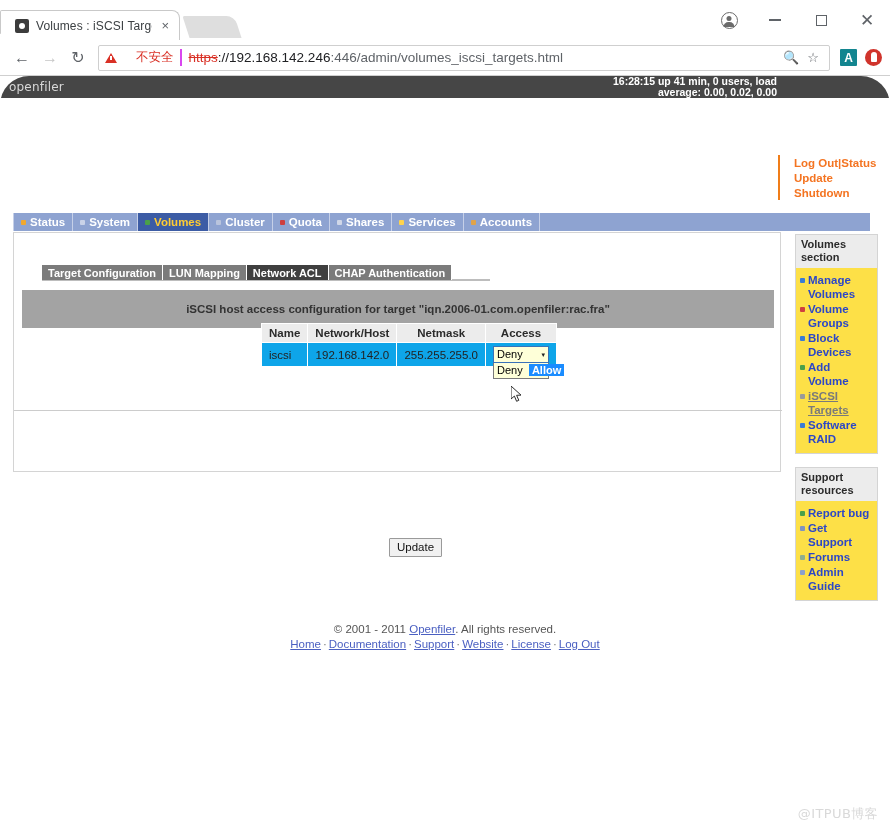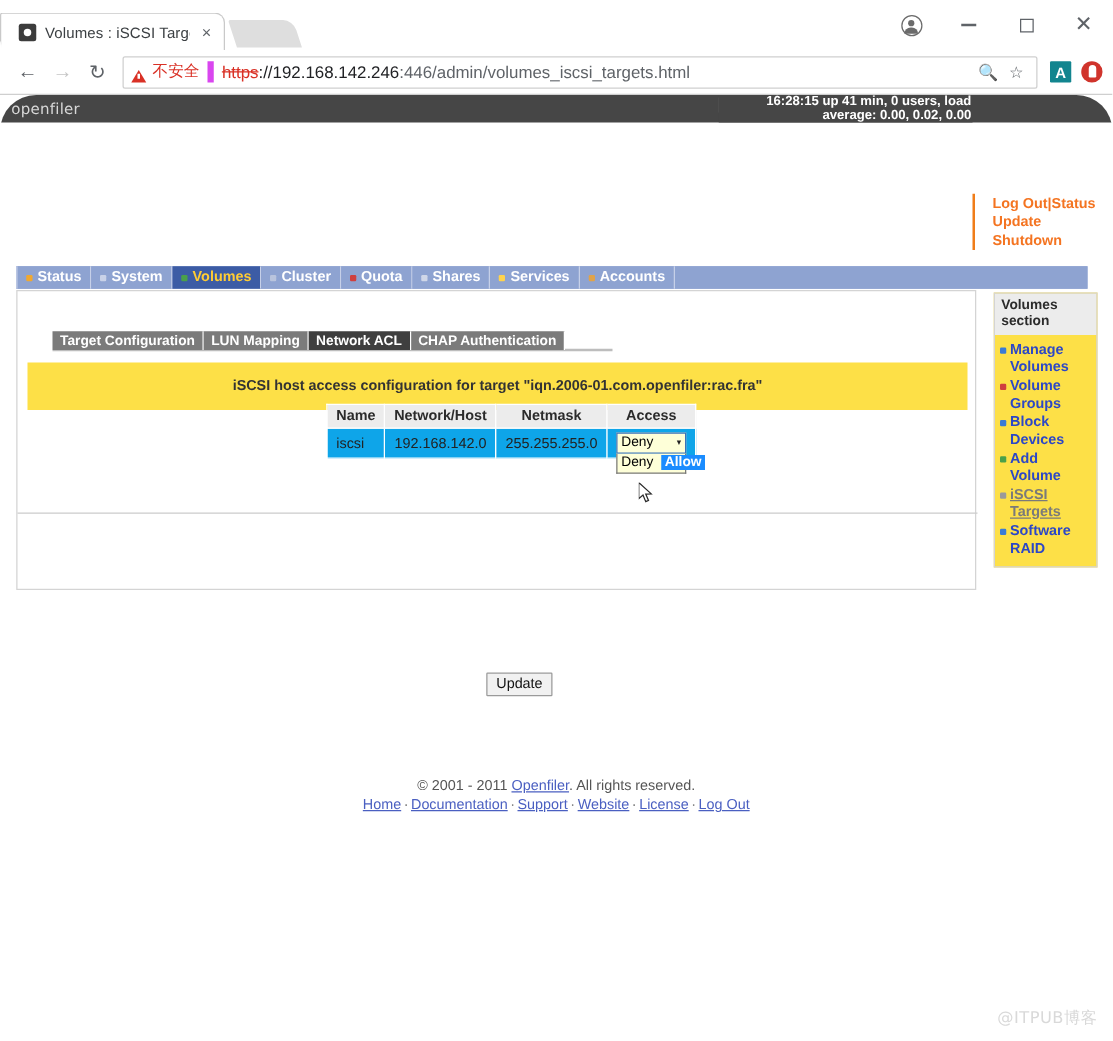--- a/index.html
+++ b/index.html
@@ -161,27 +161,27 @@
     border: 1px solid #cfcfcf;
     border-radius: 2px;
     display: flex;
     align-items: center;
     padding: 0 6px;
     background: #fff;
     overflow: hidden;
   }
   .insecure {
     display: flex;
-    align-items: flex-end;
-    gap: 5px;
+    align-items: center;
+    gap: 19px;
     color: #d93025;
     font-size: 12.5px;
     white-space: nowrap;
     padding-right: 6px;
-    border-right: 5px solid #d946ef;
+    border-right: 2px solid #d946ef;
     margin-right: 7px;
   }
   .warn-tri {
     width: 0; height: 0;
     border-left: 6px solid transparent;
     border-right: 6px solid transparent;
     border-bottom: 10px solid #d93025;
     position: relative;
   }
   .warn-tri:after {
@@ -361,21 +361,21 @@
     width: 38px;
     background: #ffffff;
     border-bottom: 1px solid #bdbdbd;
   }
 
   .banner {
     position: absolute;
     left: 8px; top: 57px;
     width: 752px;
     height: 38px;
-    background: #fde047;
+    background: #a3a3a3;
     display: flex;
     align-items: center;
     justify-content: center;
     font-size: 11.5px;
     font-weight: bold;
     color: #333333;
     font-family: "Liberation Sans", sans-serif;
   }
 
   .acl-table {
@@ -734,20 +734,41 @@
           <span class="side-bullet" style="background:#9a9a9a"></span>
           <a class="side-link current" href="#">iSCSI Targets</a>
         </div>
         <div class="side-item">
           <span class="side-bullet" style="background:#3a7bd5"></span>
           <a class="side-link" href="#">Software RAID</a>
         </div>
       </div>
     </div>
 
+    <div class="side-box">
+      <div class="side-head">Support resources</div>
+      <div class="side-list">
+        <div class="side-item">
+          <span class="side-bullet" style="background:#4aa04a"></span>
+          <a class="side-link" href="#">Report bug</a>
+        </div>
+        <div class="side-item">
+          <span class="side-bullet" style="background:#7f93c0"></span>
+          <a class="side-link" href="#">Get Support</a>
+        </div>
+        <div class="side-item">
+          <span class="side-bullet" style="background:#8fae8f"></span>
+          <a class="side-link" href="#">Forums</a>
+        </div>
+        <div class="side-item">
+          <span class="side-bullet" style="background:#8aa0cc"></span>
+          <a class="side-link" href="#">Admin Guide</a>
+        </div>
+      </div>
+    </div>
   </div>
 
   <div class="footer">
     <div>
       <span>© 2001 - 2011 </span><a href="#">Openfiler</a><span>. All rights reserved.</span>
     </div>
     <div>
       <a href="#">Home</a><span class="dot">·</span><a href="#">Documentation</a><span class="dot">·</span><a href="#">Support</a><span class="dot">·</span><a href="#">Website</a><span class="dot">·</span><a href="#">License</a><span class="dot">·</span><a href="#">Log Out</a>
     </div>
   </div>

